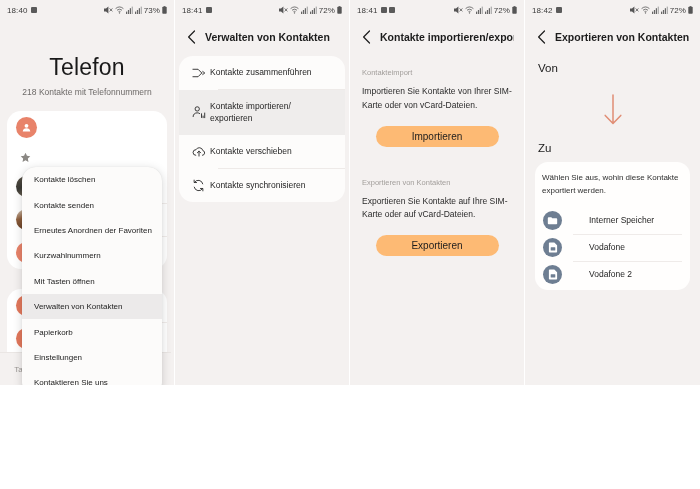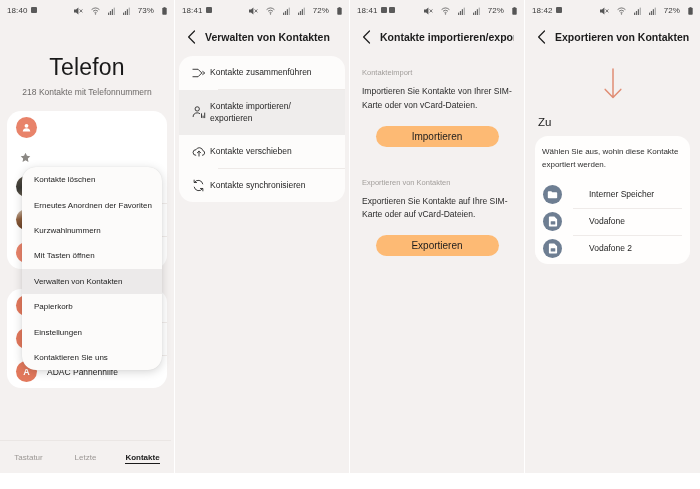--- a/index.html
+++ b/index.html
@@ -5,39 +5,39 @@
   * { box-sizing: border-box; margin: 0; padding: 0; }
   html, body {
     width: 700px; height: 489px;
     background: #ffffff;
     font-family: "Liberation Sans", sans-serif;
     overflow: hidden;
   }
   .screens { display: flex; width: 700px; height: 489px; }
   .panel {
     position: relative;
-    width: 175px; height: 473px;
+    width: 175px; height: 385px;
     background: #f4f1f0;
     overflow: hidden;
     border-right: 1px solid #ffffff;
   }
   .panel:last-child { border-right: none; }
 
   
   .statusbar {
     height: 20px;
     display: flex; align-items: center;
     padding: 0 7px;
     font-size: 8px; color: #3a3a3a;
     letter-spacing: .1px;
   }
   .sb-time { font-size: 8px; color: #3a3a3a; }
   .sb-left-icons { display: flex; align-items: center; gap: 2px; margin-left: 3px; }
   .sb-spacer { flex: 1; }
-  .sb-right { display: flex; align-items: flex-end; gap: 8px; }
+  .sb-right { display: flex; align-items: flex-start; gap: 2px; }
   .sb-sq {
     width: 6px; height: 6px; background: #5a5a5a;
     border-radius: 1px; display: inline-block;
   }
   .sb-batt-text { font-size: 8px; color: #3a3a3a; }
   svg.sbi { display: block; }
 
   
   .hdr {
     display: flex; align-items: center;
@@ -285,20 +285,21 @@
           <span class="av av-orange2">
               <span class="av-letter">A</span>
             </span>
           <span class="p1-name">ADAC Pannenhilfe</span>
         </div>
       </div>
     </div>
 
     <div class="p1-menu">
       <div class="p1-menu-item">Kontakte löschen</div>
+      <div class="p1-menu-item">Kontakte senden</div>
       <div class="p1-menu-item">Erneutes Anordnen der Favoriten</div>
       <div class="p1-menu-item">Kurzwahlnummern</div>
       <div class="p1-menu-item">Mit Tasten öffnen</div>
       <div class="p1-menu-item active">Verwalten von Kontakten</div>
       <div class="p1-menu-item">Papierkorb</div>
       <div class="p1-menu-item">Einstellungen</div>
       <div class="p1-menu-item">Kontaktieren Sie uns</div>
     </div>
 
     <div class="p1-tabs">
@@ -500,20 +501,21 @@
     <div class="hdr">
       <span class="hdr-back">
         <svg width="9" height="14" viewBox="0 0 9 14">
             <path d="M7.5 1L1.6 7l5.9 6" stroke="#1c1c1c" stroke-width="1.2" fill="none" stroke-linecap="round" stroke-linejoin="round"></path>
           </svg>
       </span>
       <span class="hdr-title">Exportieren von Kontakten</span>
     </div>
 
     <div class="p4-body">
+      <div class="p4-h">Von</div>
 
       <div class="p4-arrow">
         <svg width="22" height="32" viewBox="0 0 22 32">
             <path d="M11 1v27M3.2 21.4L11 29.4l7.8-8" stroke="#e08d74" stroke-width="1.5" fill="none" stroke-linecap="round" stroke-linejoin="round"></path>
           </svg>
       </div>
 
       <div class="p4-h">Zu</div>
       <div class="p4-dest-card">
         <div class="p4-dest-note">Wählen Sie aus, wohin diese Kontakte exportiert werden.</div>

